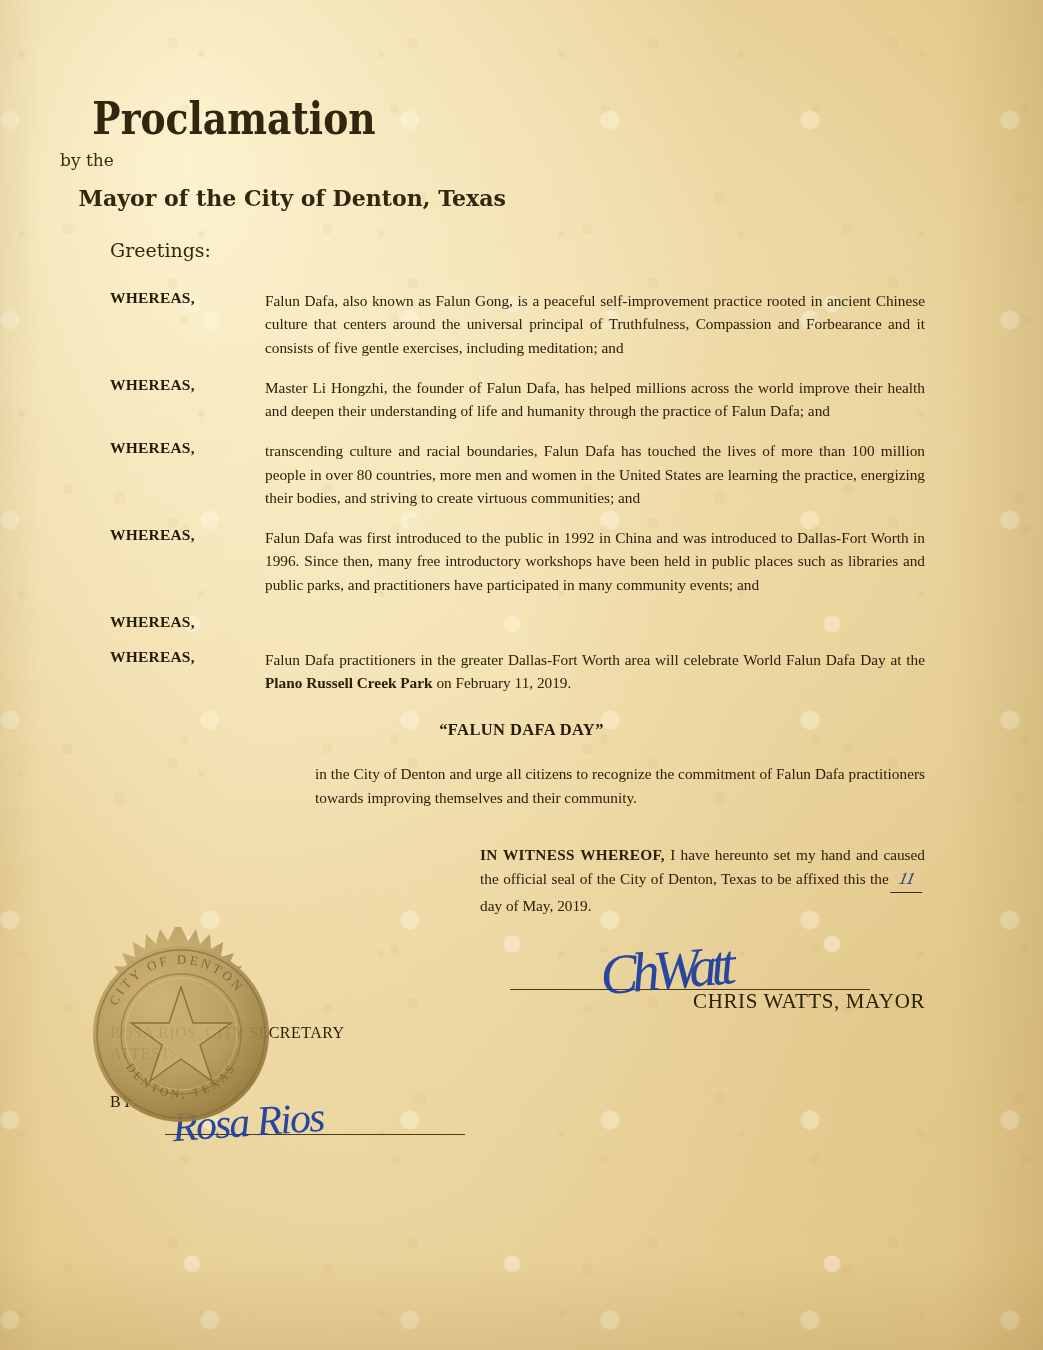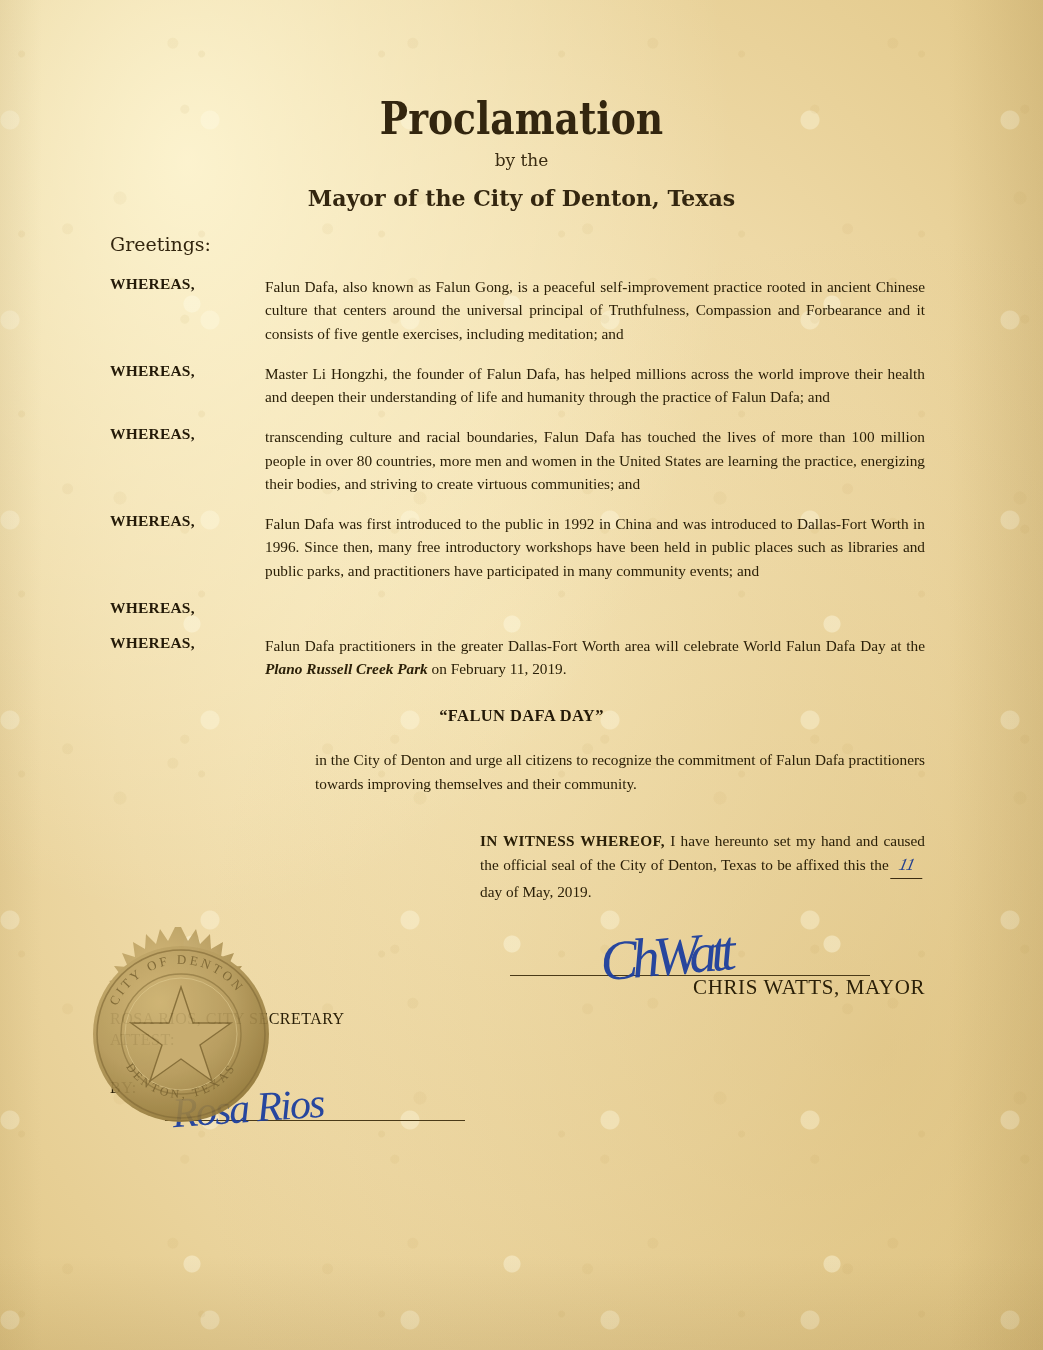--- a/index.html
+++ b/index.html
@@ -54,21 +54,21 @@
       linear-gradient(to right, rgba(150,120,60,0.10) 0%, rgba(150,120,60,0) 4%);
     pointer-events: none;
   }
 
   .content {
     position: relative;
     z-index: 3;
     padding: 0 60px;
   }
   .title-block {
-    text-align: center;
+    text-align: left;
     padding-top: 96px;
   }
   .doc-title {
     font-size: 45px;
     line-height: 1;
     font-family: "DejaVu Serif", serif;
     font-weight: bold;
     color: #33260f;
     letter-spacing: 0px;
     font-stretch: condensed;
@@ -90,30 +90,30 @@
   }
 
   .salutation {
     margin-top: 62px;
     padding-left: 50px;
     font-size: 19px;
     font-family: "DejaVu Serif", serif;
     color: #33260f;
   }
   .greeting {
-    margin-top: 22px;
+    margin-top: 28px;
     padding-left: 50px;
     font-size: 19px;
     font-family: "DejaVu Serif", serif;
     color: #33260f;
   }
 
   
   .clauses {
-    margin-top: 20px;
+    margin-top: 28px;
   }
   .clause {
     display: flex;
     margin-bottom: 17px;
   }
   .clause-label {
     width: 205px;
     flex: 0 0 205px;
     padding-left: 50px;
     box-sizing: border-box;
@@ -125,21 +125,21 @@
   }
   .clause-text {
     flex: 1 1 auto;
     padding-right: 58px;
     font-size: 15.3px;
     line-height: 1.52;
     text-align: justify;
     color: #2b2008;
     font-family: "Liberation Serif", serif;
   }
-  .clause-text b { font-weight: bold; font-style: italic; }
+  .clause-text b { font-weight: bold; }
 
   .declaration {
     text-align: center;
     font-weight: bold;
     font-size: 16.5px;
     letter-spacing: .4px;
     margin: 26px 0 22px 0;
     color: #241a08;
     font-family: "Liberation Serif", serif;
   }

